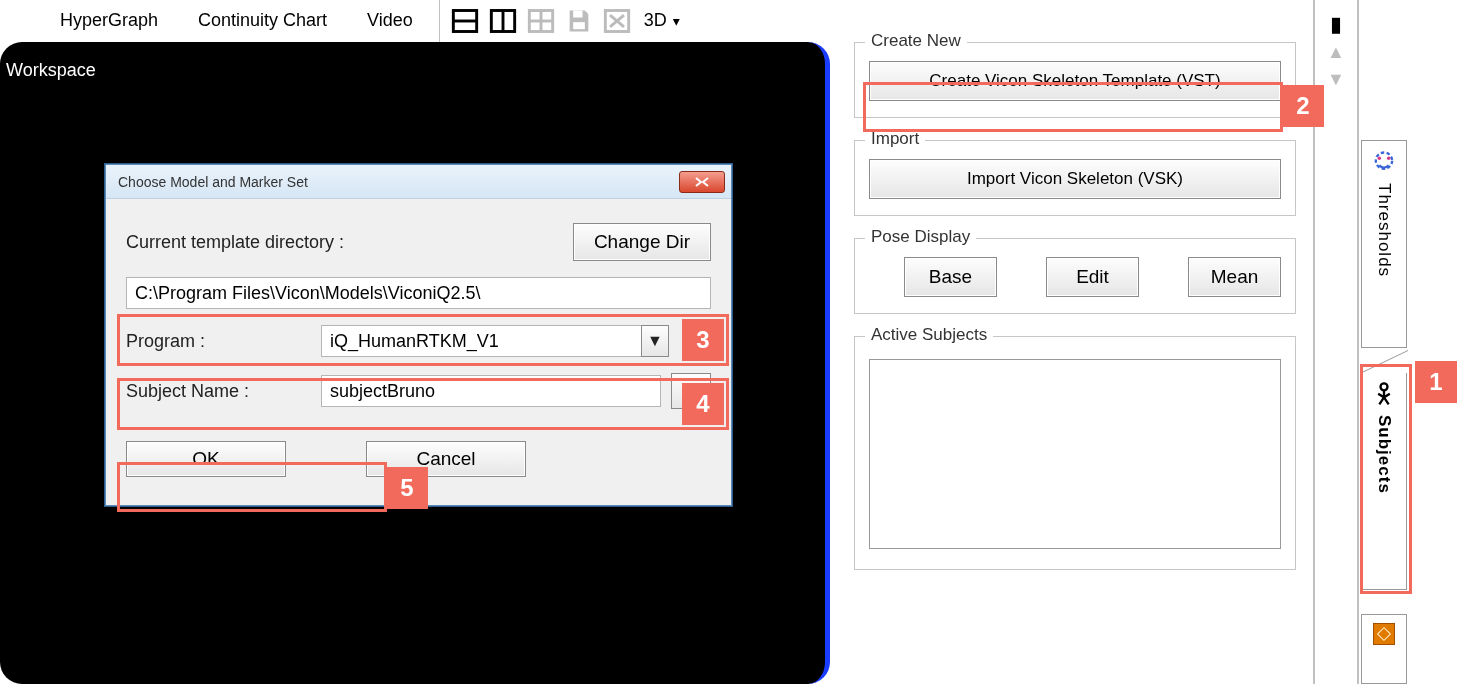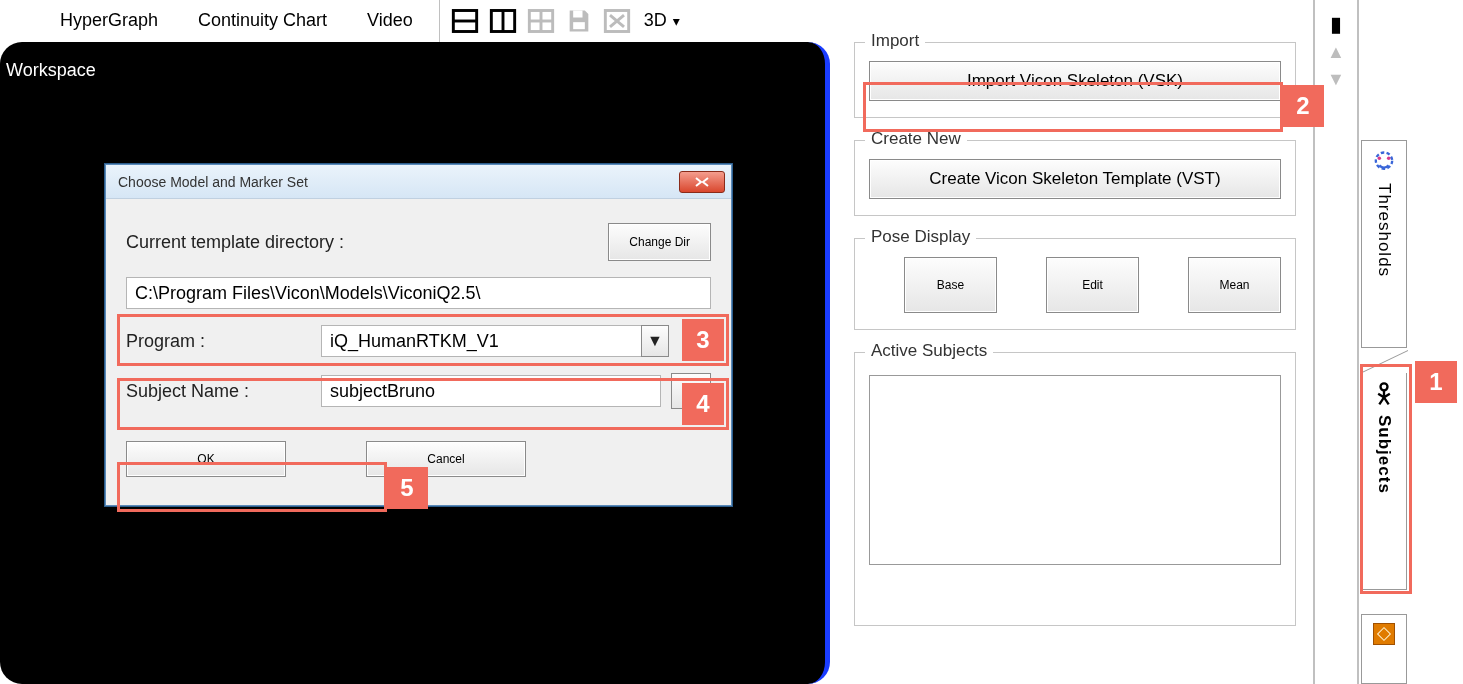--- a/index.html
+++ b/index.html
@@ -19,42 +19,42 @@
 .work .ws-label { color: #fff; font-size: 18px; position: absolute; top: 18px; left: 6px; }
 
 
 .dlg { position: absolute; left: 105px; top: 122px; width: 627px; background: #f0f0f0; border: 1px solid #5b8ab8; box-shadow: 0 0 0 1px #2c5d8c; }
 .dlg .titlebar { height: 34px; background: linear-gradient(#eaf3fb,#d6e6f5); display: flex; align-items: center; justify-content: space-between; padding: 0 6px 0 12px; border-bottom: 1px solid #c0d0e0; }
 .dlg .titlebar .ttl { font-size: 14px; color: #333; }
 .dlg .titlebar .closebtn { width: 46px; height: 22px; background: linear-gradient(#f49d8e,#d9472e); border: 1px solid #8a2b1a; border-radius: 3px; color: #fff; display: flex; align-items: center; justify-content: center; }
 .dlg .body { padding: 24px 20px 28px 20px; color: #222; }
 .row { display: flex; align-items: center; margin-bottom: 16px; position: relative; }
 .row .lbl { width: 175px; font-size: 18px; }
-.btn { background: linear-gradient(#fdfdfd,#e6e6e6); border: 1px solid #8a8a8a; box-shadow: inset 0 0 0 1px #fff; font-size: 12px; padding: 4px 14px; cursor: default; }
+.btn { background: linear-gradient(#fdfdfd,#e6e6e6); border: 1px solid #8a8a8a; box-shadow: inset 0 0 0 1px #fff; font-size: 19px; padding: 4px 14px; cursor: default; }
 .input-flat { border: 1px solid #b5b5b5; background: #fff; height: 32px; padding: 2px 8px; font-size: 18px; font-family: inherit; }
 .combo { display: flex; padding-left: 20px; }
 .combo .input-flat { width: 320px; border-right: none; }
 .combo .drop { width: 28px; border: 1px solid #8a8a8a; background: linear-gradient(#fdfdfd,#e6e6e6); display: flex; align-items: center; justify-content: center; }
 .marker-btn { width: 40px; height: 36px; margin-left: 10px; border: 1px solid #8a8a8a; background: linear-gradient(#fdfdfd,#e6e6e6); display:flex; align-items:center; justify-content:center; }
 .marker-btn svg{opacity:.35}
 .button-row { display: flex; gap: 80px; padding-top: 16px; }
 .button-row .btn { width: 160px; height: 36px; }
 
 
 .callout { position: absolute; border: 3px solid #f16a5c; pointer-events: none; }
 .callout .num { position: absolute; background: #f16a5c; color: #fff; font-size: 24px; font-weight: 600; width: 42px; height: 42px; display:flex; align-items:center; justify-content:center; }
 
 
 .rpanel { position: absolute; left: 840px; top: 0; width: 470px; height: 684px; background: #fff; padding: 42px 14px 0 14px; }
 .grp { border: 1px solid #c6c6c6; margin-bottom: 22px; padding: 18px 14px 16px 14px; position: relative; }
 .grp .legend { position: absolute; top: -12px; left: 10px; background: #fff; padding: 0 6px; font-size: 17px; color: #333; }
 .grp .wide-btn { width: 100%; height: 40px; font-size: 17px; }
 .grp .btn-row3 { display: flex; gap: 14px; }
-.grp .btn-row3 .btn { flex: 1; height: 56px; margin-left: 35px; }
-.active-sub { height: 274px; }
+.grp .btn-row3 .btn { flex: 1; height: 40px; margin-left: 35px; }
+.active-sub { height: 234px; }
 .active-sub .list { width: 100%; height: 190px; border: 1px solid #999; background: #fff; margin-top: 4px; }
 
 
 .sidetabs { position: absolute; right: 0; top: 0; width: 150px; height: 684px; }
 .sidetabs .scroll-col { position: absolute; left: 0; top: 0; width: 44px; height: 684px; border-left: 2px solid #c0c0c0; background: #fff; display:flex; flex-direction:column; align-items:center; }
 .sidetabs .scroll-col .dash { margin-top: 12px; font-size: 20px; font-weight: bold; }
 .sidetabs .scroll-col .arrow { color: #bdbdbd; font-size: 18px; margin-top: 6px; }
 .sidetabs .tabs-col { position: absolute; left: 44px; top: 0; width: 50px; height: 684px; border-left: 2px solid #c0c0c0; background: #fff; }
 .vtab { position: absolute; left: 2px; width: 46px; border: 1px solid #999; background: #fff; display:flex; flex-direction:column; align-items:center; padding-top: 8px; }
 .vtab .ic { width: 28px; height: 28px; margin-bottom: 6px; }
@@ -157,26 +157,26 @@
       <div class="button-row">
         <button class="btn">OK</button>
         <button class="btn">Cancel</button>
       </div>
     </div>
   </div>
 </div>
 
 <div class="rpanel">
   <div class="grp">
+    <span class="legend">Create New</span>
+    <button class="btn wide-btn">Create Vicon Skeleton Template (VST)</button>
+  </div>
+  <div class="grp">
     <span class="legend">Import</span>
     <button class="btn wide-btn">Import Vicon Skeleton  (VSK)</button>
-  </div>
-  <div class="grp">
-    <span class="legend">Create New</span>
-    <button class="btn wide-btn">Create Vicon Skeleton Template (VST)</button>
   </div>
   <div class="grp">
     <span class="legend">Pose Display</span>
     <div class="btn-row3">
       <button class="btn">Base</button>
       <button class="btn">Edit</button>
       <button class="btn">Mean</button>
     </div>
   </div>
   <div class="grp active-sub">

